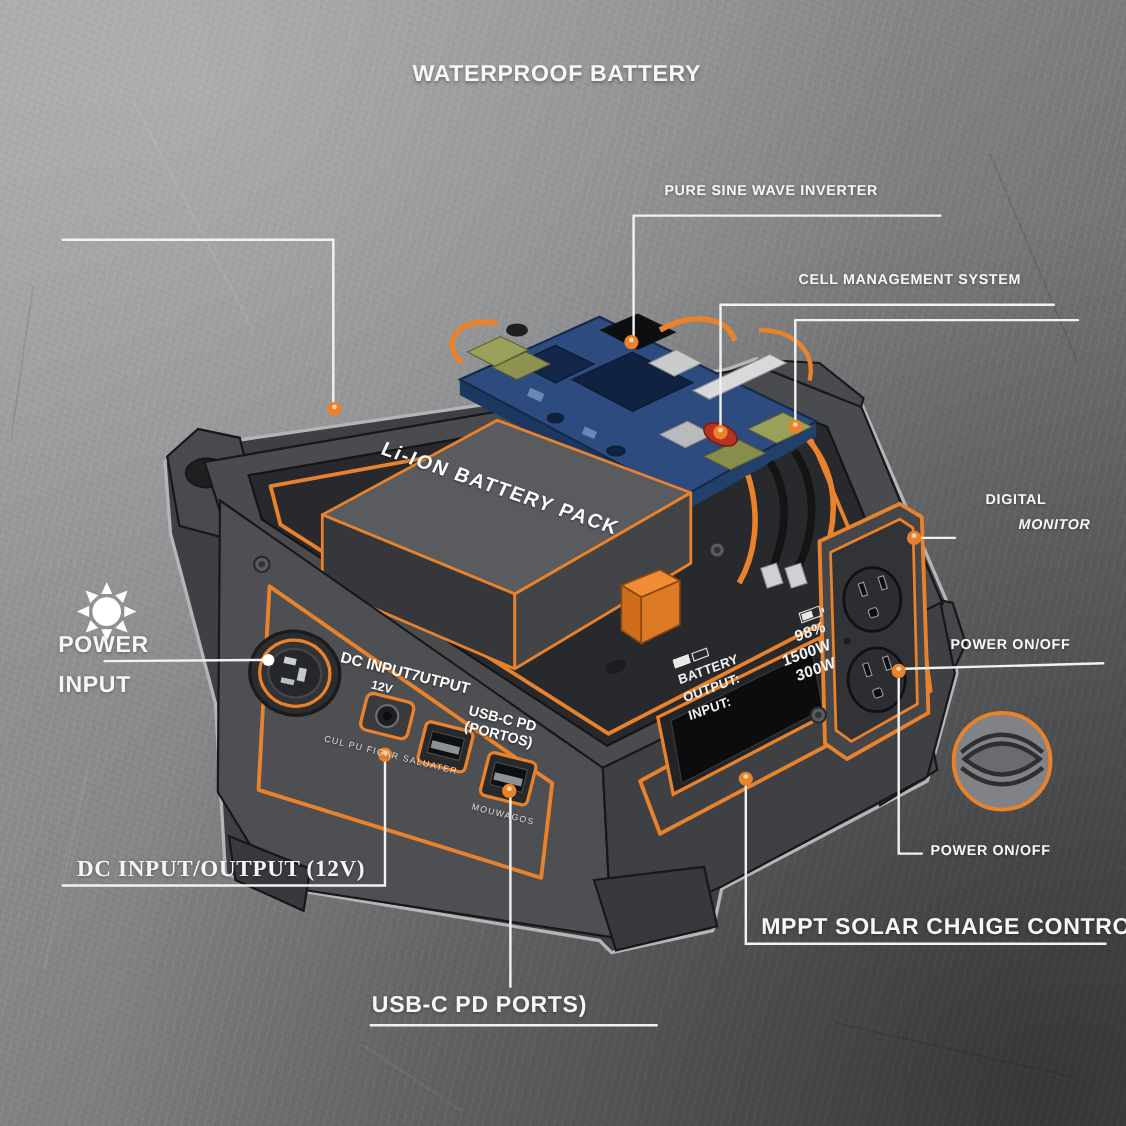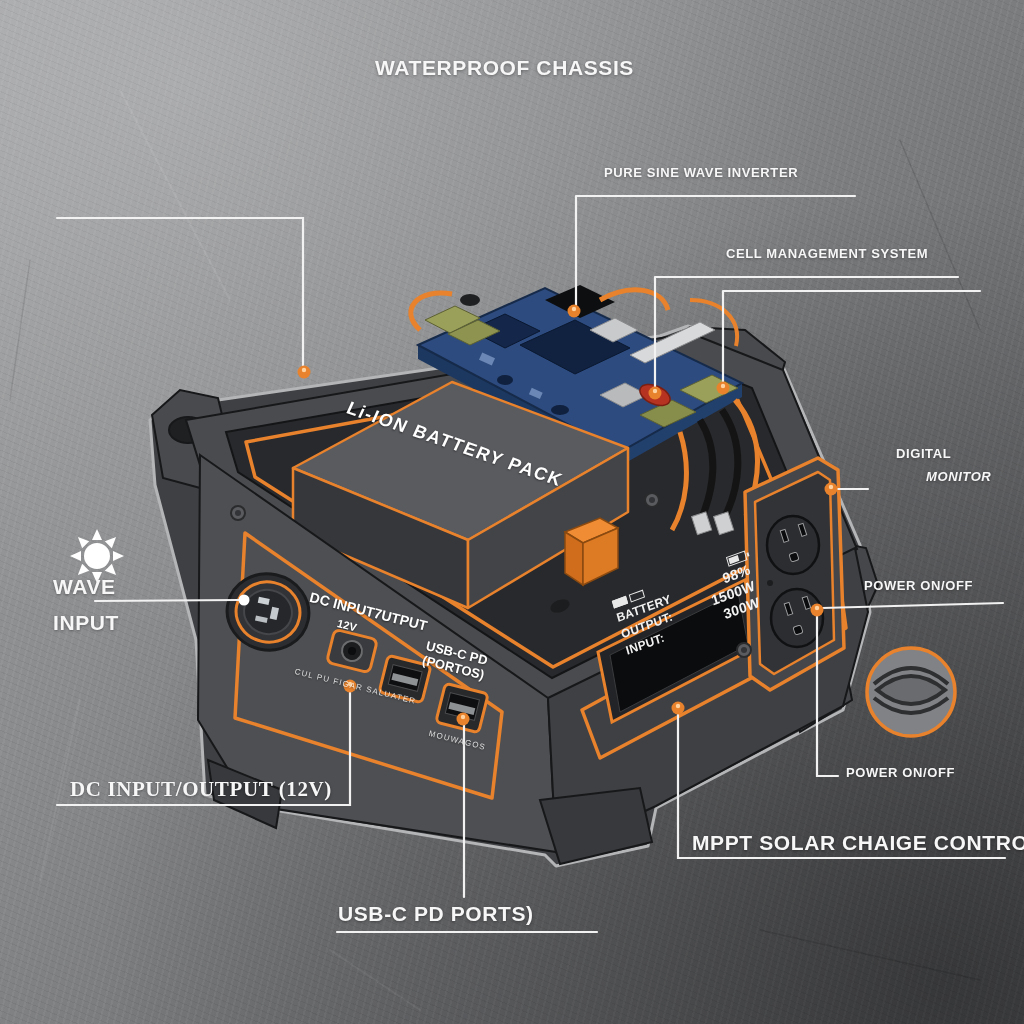--- a/index.html
+++ b/index.html
@@ -248,31 +248,31 @@
         <circle cx="831" cy="487" r="2.2"></circle>
           <circle cx="817" cy="608" r="2.2"></circle>
         <circle cx="678" cy="706" r="2.2"></circle>
           <circle cx="350" cy="684" r="2.2"></circle>
         <circle cx="463" cy="717" r="2.2"></circle>
       </g>
       <circle cx="244" cy="600" r="5.5" fill="#ffffff"></circle>
     </g>
   </svg>
 
-  <div class="lbl big" style="left:375px;top:56px;">WATERPROOF CHASSIS</div>
+  <div class="lbl big" style="left:375px;top:56px;">WATERPROOF BATTERY</div>
 
 
   <div class="lbl" style="left:604px;top:165px;">PURE SINE WAVE INVERTER</div>
 
   <div class="lbl" style="left:726px;top:246px;">CELL MANAGEMENT SYSTEM</div>
 
   <div class="lbl" style="left:896px;top:446px;">DIGITAL</div>
   <div class="lbl" style="left:926px;top:469px;font-style:italic;">MONITOR</div>
 
-  <div class="lbl big" style="left:53px;top:575px;">WAVE</div>
+  <div class="lbl big" style="left:53px;top:575px;">POWER</div>
   <div class="lbl big" style="left:53px;top:611px;">INPUT</div>
 
   <div class="lbl" style="left:864px;top:578px;">POWER ON/OFF</div>
   <div class="lbl" style="left:846px;top:765px;">POWER ON/OFF</div>
 
   <div class="lbl big" style="left:70px;top:777px;font-family:Liberation Serif, serif;">DC INPUT/OUTPUT (12V)</div>
 
   <div class="lbl big" style="left:338px;top:902px;">USB-C PD PORTS)</div>
 
   <div class="lbl big" style="left:692px;top:831px;">MPPT SOLAR CHAIGE CONTROLLER</div>

